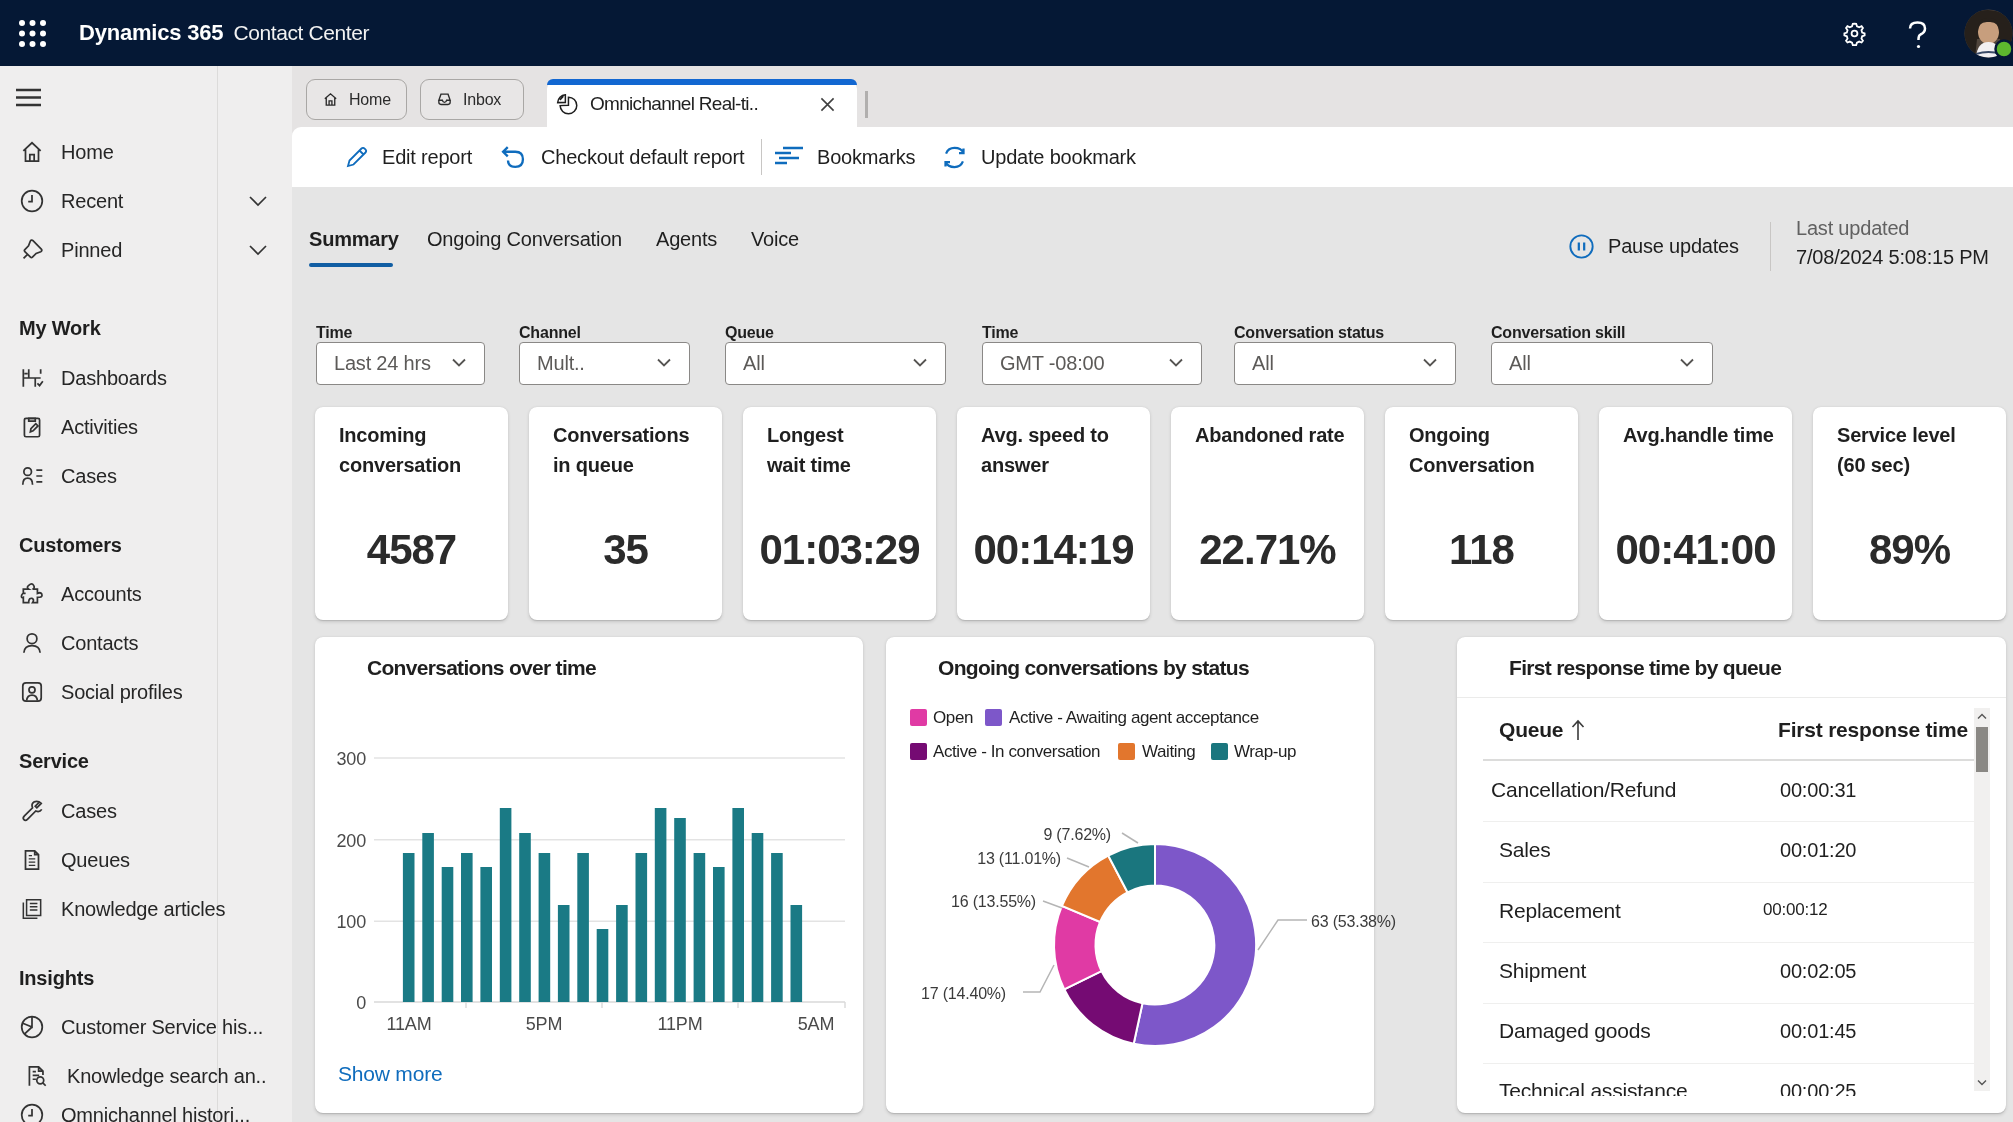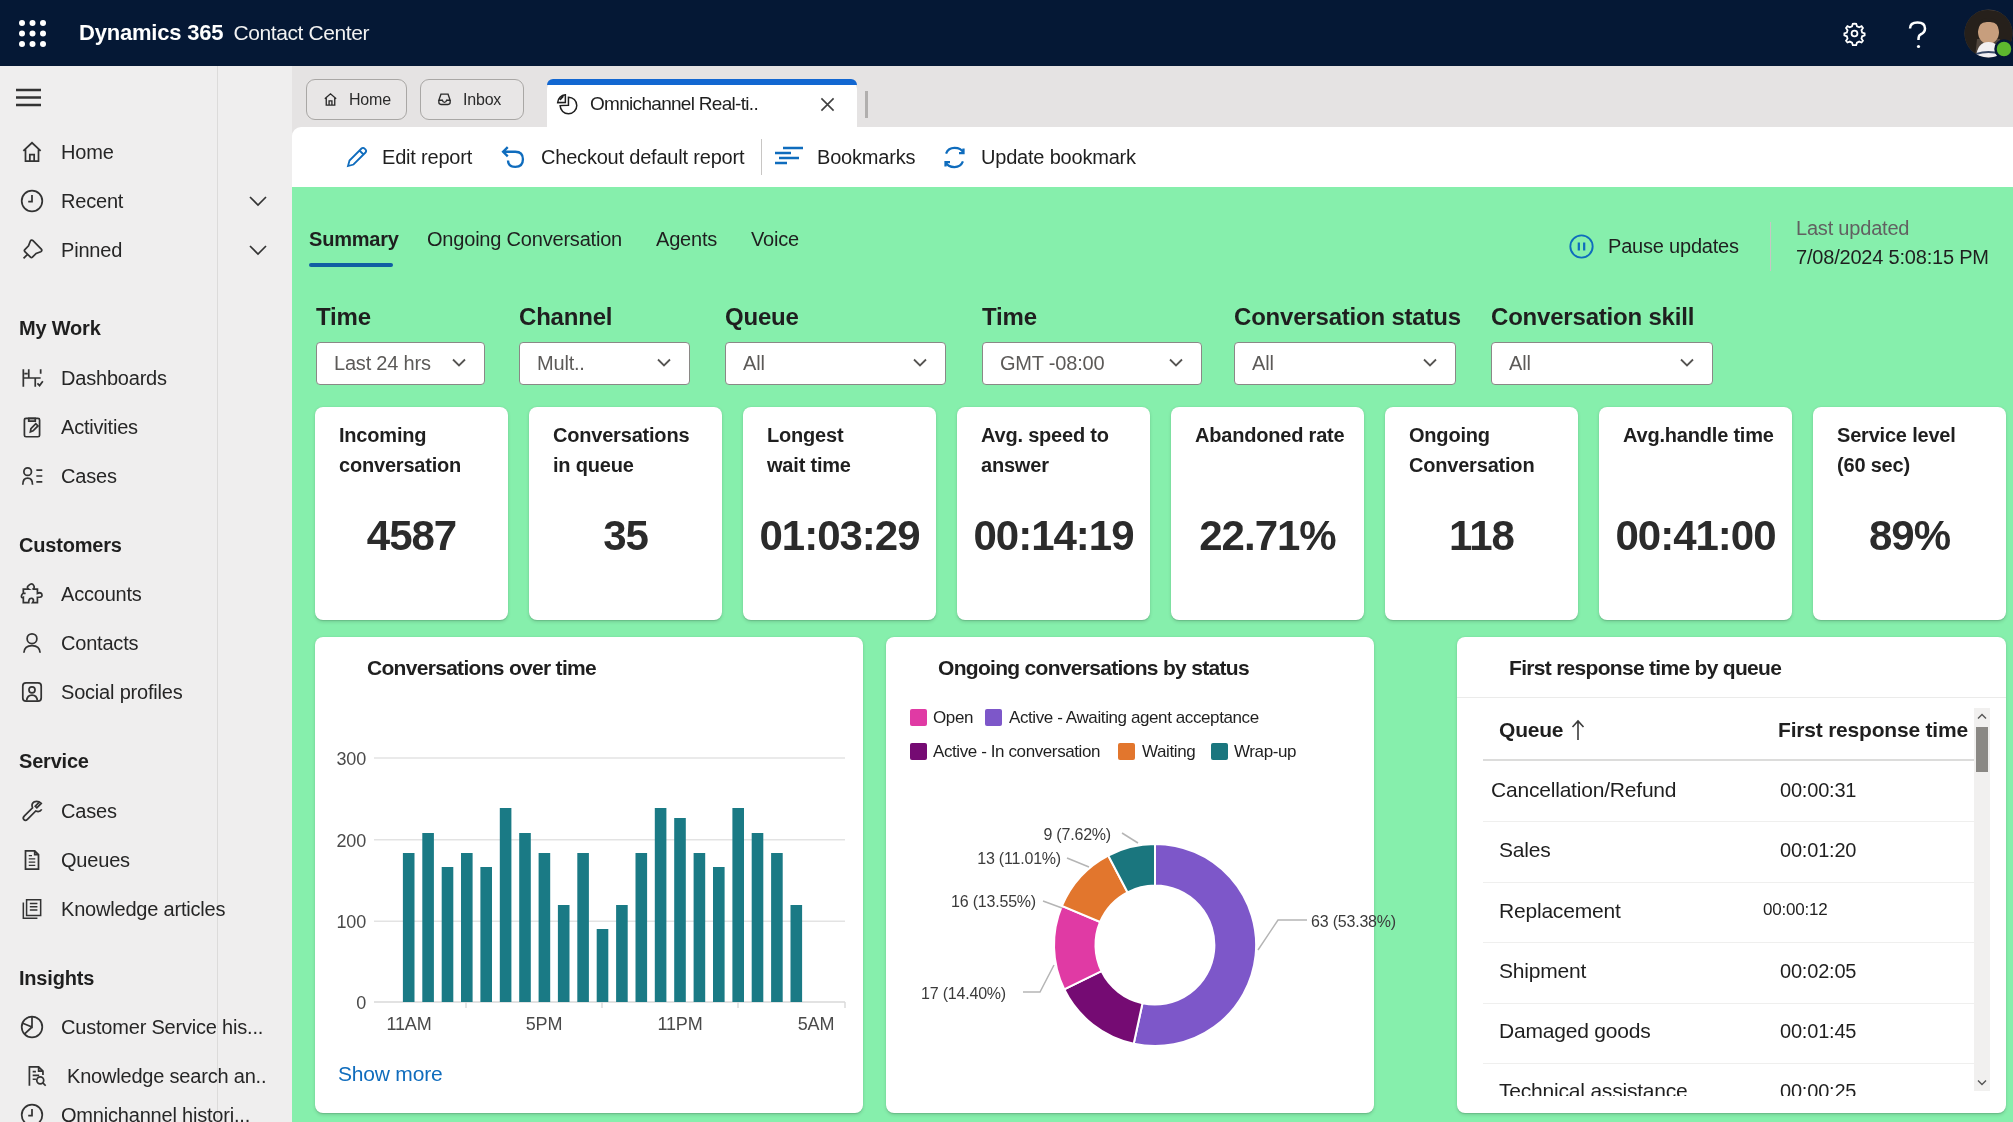--- a/index.html
+++ b/index.html
@@ -1,18 +1,18 @@
 <!DOCTYPE html>
 <html><head>
 <meta charset="utf-8">
 <style>
   * { margin:0; padding:0; box-sizing:border-box; }
   html,body { width:2013px; height:1122px; }
   body { font-family:"Liberation Sans", sans-serif; color:#1f1f1f; letter-spacing:-0.2px; -webkit-font-smoothing:antialiased; }
-  #page { position:relative; width:2013px; height:1122px; overflow:hidden; background:#86efac; }
+  #page { position:relative; width:2013px; height:1122px; overflow:hidden; background:#e5e5e5; }
   .abs { position:absolute; }
 
   
   #topbar { position:absolute; left:0; top:0; width:2013px; height:66px; background:#051835; }
   #topbar .brand { position:absolute; left:79px; top:0; height:66px; line-height:66px; color:#fff; font-size:22px; font-weight:bold; }
   #topbar .brand .sub { font-weight:normal; color:#f2f2f2; margin-left:10px; font-size:21px; letter-spacing:-0.4px; }
 
   
   #nav { position:absolute; left:0; top:66px; width:292px; height:1056px; background:#efeeee; }
   #nav .vline { position:absolute; left:217px; top:0; width:1px; height:1056px; background:#dcdbda; }
@@ -29,29 +29,29 @@
   .tabbtn { position:absolute; top:79px; height:41px; background:#e8e6e6; border:1px solid #a9a7a5; border-radius:9px; font-size:16px; color:#2b2b2b; }
   .tabbtn .t { position:absolute; top:50%; margin-top:-11px; line-height:22px; }
   #activetab { position:absolute; left:547px; top:79px; width:310px; height:48px; background:#fff; border-radius:11px 11px 0 0; }
   #activetab .blue { position:absolute; left:0; top:0; width:100%; height:6px; background:#1267d1; border-radius:10px 10px 0 0; }
   #activetab .t { position:absolute; left:43px; top:14px; font-size:19px; letter-spacing:-0.7px; color:#1f1f1f; }
 
   .tb-item { position:absolute; top:127px; height:60px; font-size:20px; color:#1f1f1f; }
 
   .subtab { position:absolute; font-size:20px; color:#1f1f1f; top:228px; }
 
-  .filterlbl { position:absolute; top:303px; font-size:24px; font-weight:bold; color:#1f1f1f; }
+  .filterlbl { position:absolute; top:324px; font-size:16px; font-weight:bold; color:#1f1f1f; }
   .dd { position:absolute; top:342px; height:43px; background:#fff; border:1px solid #8a8886; border-radius:4px; }
   .dd .v { position:absolute; left:17px; top:9px; font-size:20px; color:#5c5a58; }
   .dd svg { position:absolute; right:18px; top:15px; }
 
   .card { position:absolute; background:#fff; border-radius:8px; box-shadow:0 1.6px 3.6px rgba(0,0,0,0.132), 0 0.3px 0.9px rgba(0,0,0,0.108); }
   .kpi { top:407px; width:193px; height:213px; }
   .kpi .t { position:absolute; left:24px; top:13px; font-size:20px; font-weight:bold; color:#1f1f1f; line-height:30px; }
-  .kpi .v { position:absolute; left:0; top:105px; width:100%; text-align:center; font-size:42px; font-weight:bold; color:#2b2b2b; letter-spacing:-1px; }
+  .kpi .v { position:absolute; left:0; top:119px; width:100%; text-align:center; font-size:42px; font-weight:bold; color:#2b2b2b; letter-spacing:-1px; }
 
   .cardtitle { position:absolute; left:23px; top:19px; font-size:21px; font-weight:bold; color:#1f1f1f; letter-spacing:-0.7px;margin-left:29px; }
 </style>
 </head>
 <body>
 <div id="page">
 
   <div id="topbar">
     <svg class="abs" style="left:18px;top:19px" width="29" height="29" viewBox="0 0 29 29">
       <g fill="#fff">

